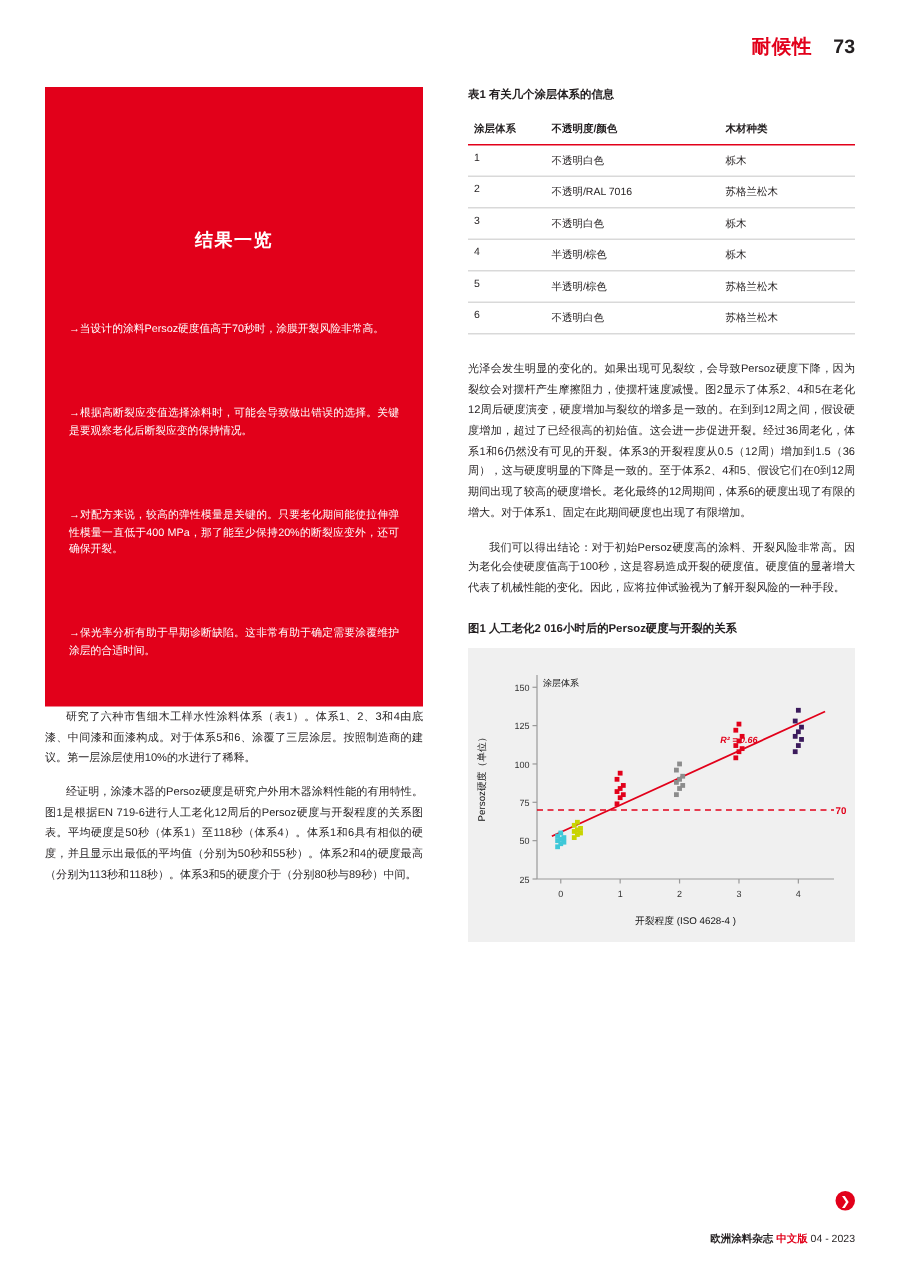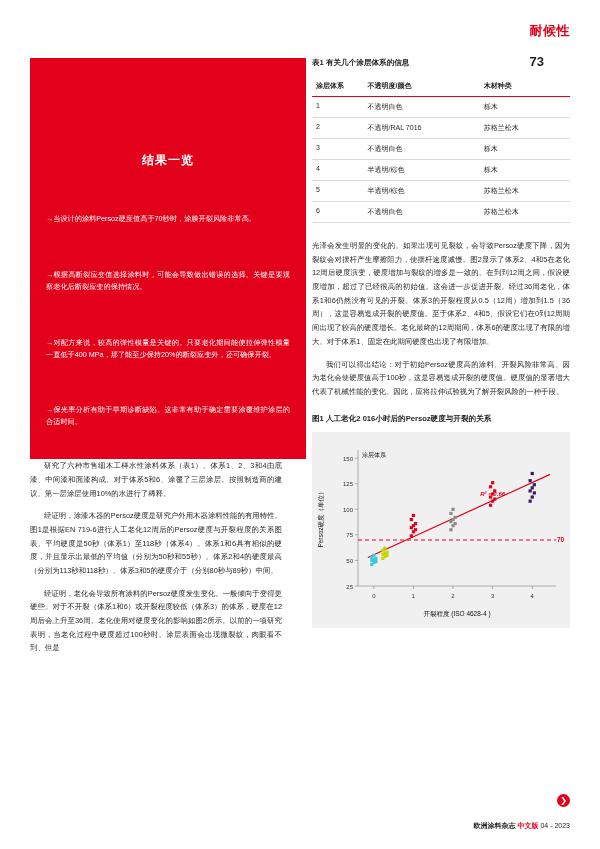--- a/index.html
+++ b/index.html
@@ -22,21 +22,20 @@
   }
 
   
   .header {
     position: absolute;
     right: 30px;
     top: 22px;
     display: flex;
     align-items: baseline;
     gap: 14px;
-    flex-direction: column;
   }
   .header-title {
     color: #e2001a;
     font-size: 13px;
     font-weight: bold;
     letter-spacing: 0.5px;
   }
   .header-page {
     color: #231f20;
     font-size: 13px;
@@ -48,21 +47,21 @@
     position: absolute;
     left: 30px;
     top: 58px;
     width: 252px;
   }
 
   .red-box {
     background: #e2001a;
     color: #ffffff;
     padding: 14px 16px 22px 16px;
-    width: 276px;
+    width: 252px;
     box-sizing: border-box;
     min-height: 196px;
   }
   .red-box-title {
     text-align: center;
     font-size: 12px;
     font-weight: bold;
     margin: 80px 0 18px 0;
     letter-spacing: 1px;
   }
@@ -188,21 +187,20 @@
       <div class="red-box-title">结果一览</div>
       <div class="red-item">→当设计的涂料Persoz硬度值高于70秒时，涂膜开裂风险非常高。</div>
       <div class="red-item">→根据高断裂应变值选择涂料时，可能会导致做出错误的选择。关键是要观察老化后断裂应变的保持情况。</div>
       <div class="red-item">→对配方来说，较高的弹性模量是关键的。只要老化期间能使拉伸弹性模量一直低于400 MPa，那了能至少保持20%的断裂应变外，还可确保开裂。</div>
       <div class="red-item">→保光率分析有助于早期诊断缺陷。这非常有助于确定需要涂覆维护涂层的合适时间。</div>
     </div>
 
 
     <p class="body-p indent">研究了六种市售细木工样水性涂料体系（表1）。体系1、2、3和4由底漆、中间漆和面漆构成。对于体系5和6、涂覆了三层涂层。按照制造商的建议。第一层涂层使用10%的水进行了稀释。</p>
     <p class="body-p indent">经证明，涂漆木器的Persoz硬度是研究户外用木器涂料性能的有用特性。图1是根据EN 719-6进行人工老化12周后的Persoz硬度与开裂程度的关系图表。平均硬度是50秒（体系1）至118秒（体系4）。体系1和6具有相似的硬度，并且显示出最低的平均值（分别为50秒和55秒）。体系2和4的硬度最高（分别为113秒和118秒）。体系3和5的硬度介于（分别80秒与89秒）中间。</p>
-    <p class="body-p indent">经证明，老化会导致所有涂料的Persoz硬度发生变化。一般倾向于变得更硬些。对于不开裂（体系1和6）或开裂程度较低（体系3）的体系，硬度在12周后会上升至36周。老化使用对硬度变化的影响如图2所示。以前的一项研究表明，当老化过程中硬度超过100秒时。涂层表面会出现微裂纹，肉眼看不到、但是</p>
   </div>
 
   <div class="right-col">
 
     <div class="tbl-caption">表1 有关几个涂层体系的信息</div>
 
     <table class="info">
       <thead>
         <tr>
           <th class="c1">涂层体系</th>
@@ -238,21 +236,21 @@
         </tr>
         <tr>
           <td>6</td>
           <td>不透明白色</td>
           <td>苏格兰松木</td>
         </tr>
       </tbody>
     </table>
 
     <div class="right-body">
-      <p class="body-p">光泽会发生明显的变化的。如果出现可见裂纹，会导致Persoz硬度下降，因为裂纹会对摆杆产生摩擦阻力，使摆杆速度减慢。图2显示了体系2、4和5在老化12周后硬度演变，硬度增加与裂纹的增多是一致的。在到到12周之间，假设硬度增加，超过了已经很高的初始值。这会进一步促进开裂。经过36周老化，体系1和6仍然没有可见的开裂。体系3的开裂程度从0.5（12周）增加到1.5（36周），这是容易造成开裂的硬度值。至于体系2、4和5、假设它们在0到12周期间出现了较高的硬度增长。老化最终的12周期间，体系6的硬度出现了有限的增大。对于体系1、固定在此期间硬度也出现了有限增加。</p>
+      <p class="body-p">光泽会发生明显的变化的。如果出现可见裂纹，会导致Persoz硬度下降，因为裂纹会对摆杆产生摩擦阻力，使摆杆速度减慢。图2显示了体系2、4和5在老化12周后硬度演变，硬度增加与裂纹的增多是一致的。在到到12周之间，假设硬度增加，超过了已经很高的初始值。这会进一步促进开裂。经过36周老化，体系1和6仍然没有可见的开裂。体系3的开裂程度从0.5（12周）增加到1.5（36周），这与硬度明显的下降是一致的。至于体系2、4和5、假设它们在0到12周期间出现了较高的硬度增长。老化最终的12周期间，体系6的硬度出现了有限的增大。对于体系1、固定在此期间硬度也出现了有限增加。</p>
       <p class="body-p indent">我们可以得出结论：对于初始Persoz硬度高的涂料、开裂风险非常高。因为老化会使硬度值高于100秒，这是容易造成开裂的硬度值。硬度值的显著增大代表了机械性能的变化。因此，应将拉伸试验视为了解开裂风险的一种手段。</p>
     </div>
 
     <div class="fig-caption">图1 人工老化2 016小时后的Persoz硬度与开裂的关系</div>
 
     <div class="chart-wrap">
       <svg class="chart-svg" id="chart" width="258" height="196" viewBox="0 0 258 196">
           <rect x="0" y="0" width="258" height="196" fill="#f0f0f0"></rect>
           <line x1="46" y1="18" x2="46" y2="154" stroke="#999" stroke-width="0.8"></line>
           <line x1="46" y1="154" x2="244" y2="154" stroke="#999" stroke-width="0.8"></line>

